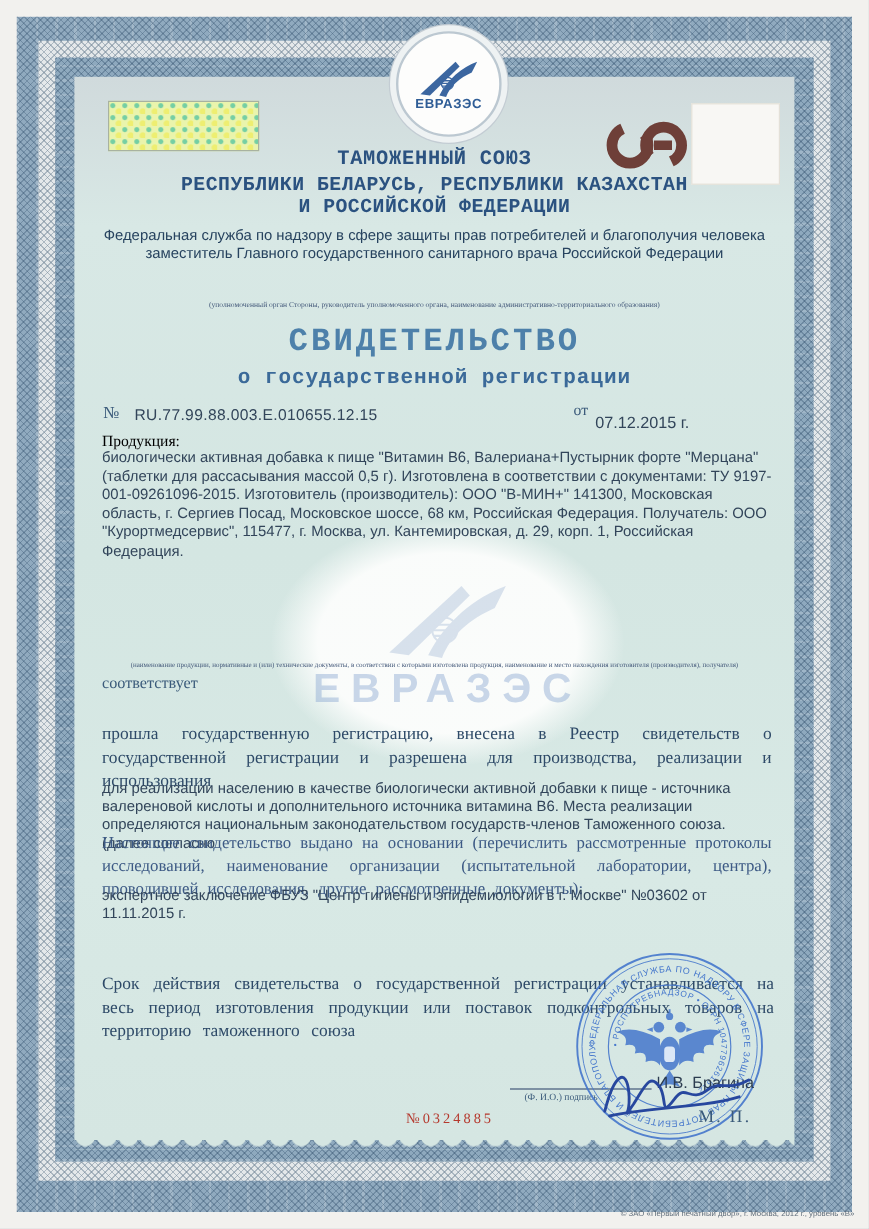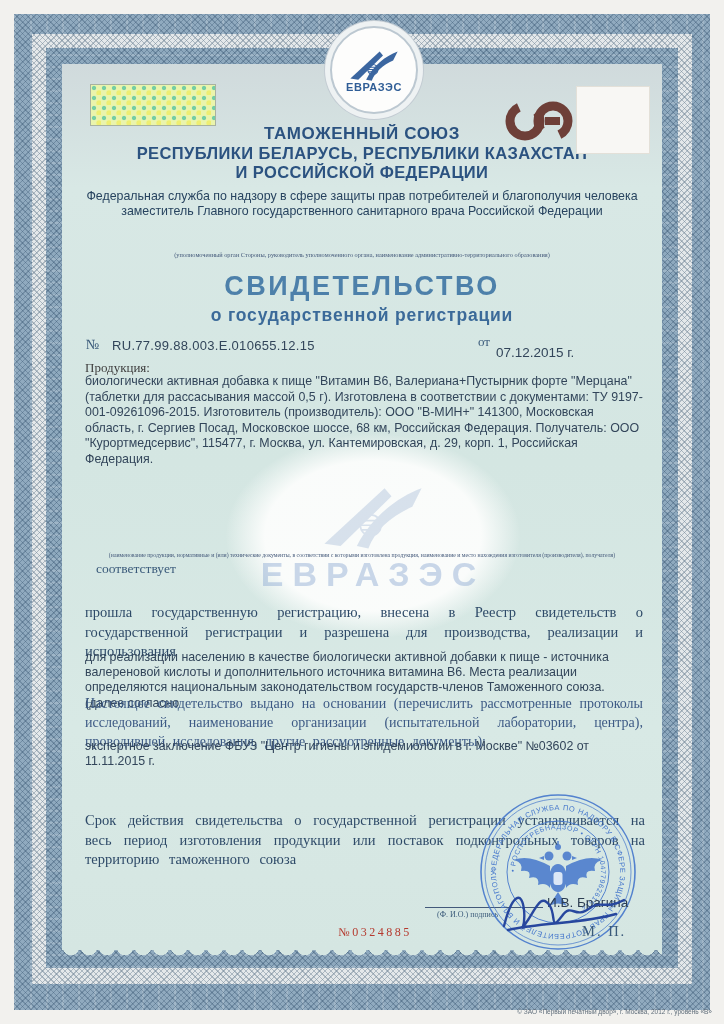--- a/index.html
+++ b/index.html
@@ -56,43 +56,43 @@
   .eurasec-logo .logo-text{font-family:"Liberation Sans",sans-serif;font-weight:bold;
       font-size:11px;letter-spacing:.5px;color:#2f5d96;margin-top:-2px;}
 
   .ce-mark{position:absolute;left:504px;top:94px;z-index:3;}
   .white-patch{position:absolute;left:576px;top:86px;width:72px;height:66px;z-index:3;
       background:#f8f7f4;border:1px solid #e3e0d8;}
 
   
   .txt{position:absolute;z-index:2;}
   .center{left:72px;width:580px;text-align:center;}
-  .serifb{font-family:Liberation Sans, sans-serif;font-weight:bold;}
+  .serifb{font-family:Liberation Mono, monospace;font-weight:bold;}
   .sans{font-family:"Liberation Sans",sans-serif;}
 
   .l-union1{top:124px;font-size:17px;letter-spacing:.6px;color:var(--header-blue,#2b5280);}
   .l-union2{top:144px;font-size:16.5px;letter-spacing:.4px;color:var(--header-blue,#2b5280);}
   .l-union3{top:163px;font-size:16.5px;letter-spacing:.4px;color:var(--header-blue,#2b5280);}
   .l-auth{font-size:12.4px;color:#27435f;}
   .l-auth1{top:189px;} .l-auth2{top:204px;} .l-auth3{top:219px;}
   .l-authcap{top:251px;font-size:6.3px;color:#44597a;}
 
   .t-main{top:271px;font-size:27px;letter-spacing:2.5px;color:var(--title-blue,#4d80aa);}
   .t-sub{top:305px;font-size:17.5px;letter-spacing:.8px;color:#3b6a99;}
 
   .n-label{top:337px;left:86px;font-size:14px;color:#3a5a7a;}
   .n-value{top:338px;left:112px;font-size:13px;letter-spacing:.3px;color:var(--typed-dark,#32455a);}
   .n-ot{top:334px;left:478px;font-size:13px;color:#3a5a7a;}
   .n-date{top:345px;left:496px;font-size:13.5px;color:var(--typed-dark,#32455a);}
 
-  .p-label{top:360px;left:85px;font-size:13px;color:#404040;}
+  .p-label{top:360px;left:85px;font-size:13px;color:#000000;}
   .p-desc{top:374px;left:85px;width:560px;font-size:12.4px;line-height:15.6px;color:var(--typed-dark,#32455a);}
   .p-cap{top:552px;font-size:5.8px;color:#44597a;}
 
-  .c-conf{top:561px;left:96px;font-size:13.5px;color:#3a5a7a;}
+  .c-conf{top:561px;left:85px;font-size:13.5px;color:#3a5a7a;}
   .c-reg{top:574px;left:85px;font-size:12.6px;color:var(--typed-dark,#32455a);}
   .c-para1{top:603px;left:85px;width:558px;font-size:14.5px;line-height:19.5px;
       text-align:justify;word-spacing:7px;color:var(--body-blue,#2e4a68);}
   .c-usage{top:650px;left:85px;width:562px;font-size:12.4px;line-height:15.2px;color:var(--typed-dark,#32455a);}
   .c-basis{top:694px;left:85px;width:558px;font-size:14px;line-height:19px;
       text-align:justify;word-spacing:4px;color:#3d5a85;}
   .c-expert{top:739px;left:85px;width:562px;font-size:12.4px;line-height:15.2px;color:var(--typed-dark,#32455a);}
 
   .v-para{top:811px;left:85px;width:560px;font-size:14.5px;line-height:19.5px;
       text-align:justify;word-spacing:6px;color:var(--body-blue,#2e4a68);}

